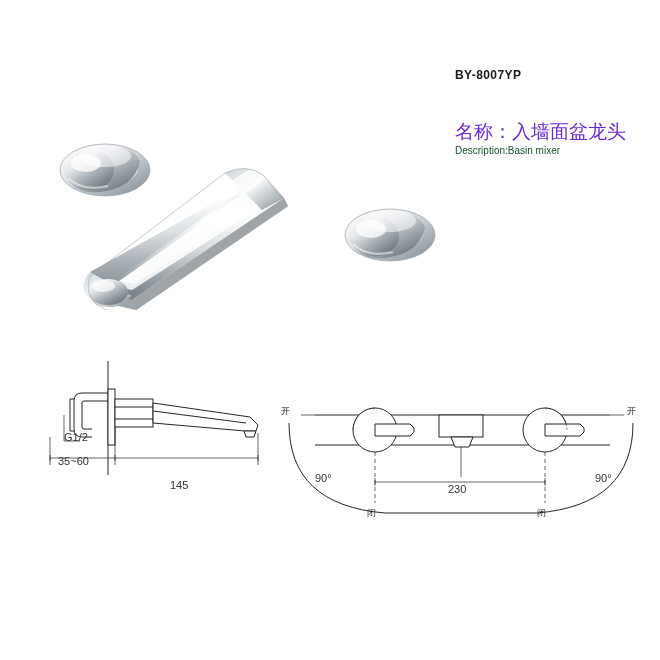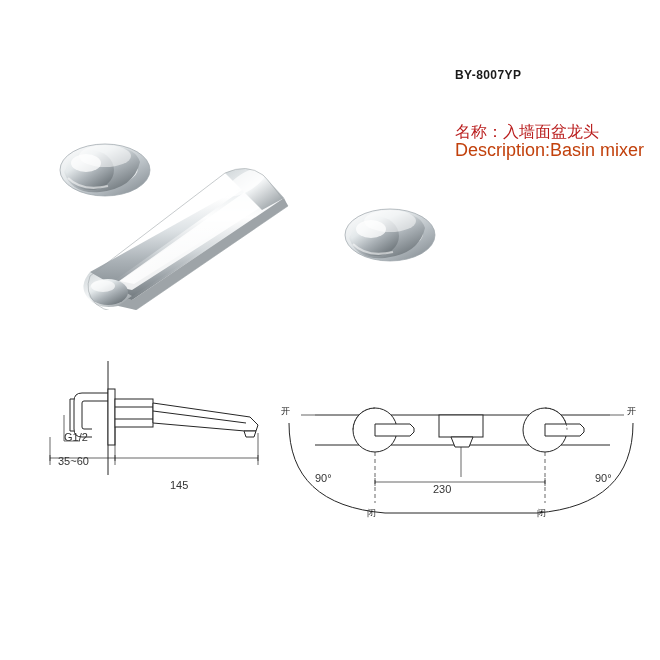--- a/index.html
+++ b/index.html
@@ -30,26 +30,26 @@
   #spec-block {
     position: absolute;
     left: 455px;
     top: 122px;
     width: 200px;
     color: #8e8e8e;
     font-size: 13px;
     line-height: 19px;
   }
   #spec-block .row-cn {
-    color: #b91c1c;
-    font-size: 16px;
+    color: #6d28d9;
+    font-size: 19px;
   }
   #spec-block .row-en {
-    color: #c2410c;
-    font-size: 18px;
+    color: #14532d;
+    font-size: 10px;
   }
   #spec-block .gap {
     height: 12px;
   }
 
   
   #photo {
     position: absolute;
     left: 20px;
     top: 60px;
@@ -267,14 +267,14 @@
       <line x1="100" y1="123" x2="100" y2="131"></line>
       <line x1="270" y1="123" x2="270" y2="131"></line>
     </g>
   </svg>
   <div class="cn-label" style="left:6px; top:50px;">开</div>
   <div class="cn-label" style="left:352px; top:50px;">开</div>
   <div class="dim-label" style="left:40px; top:117px;">90°</div>
   <div class="dim-label" style="left:320px; top:117px;">90°</div>
   <div class="cn-label" style="left:92px; top:152px;">闭</div>
   <div class="cn-label" style="left:262px; top:152px;">闭</div>
-  <div class="dim-label" style="left:158px; top:128px;">230</div>
+  <div class="dim-label" style="left:173px; top:128px;">230</div>
 </div>
 
 </body></html>

